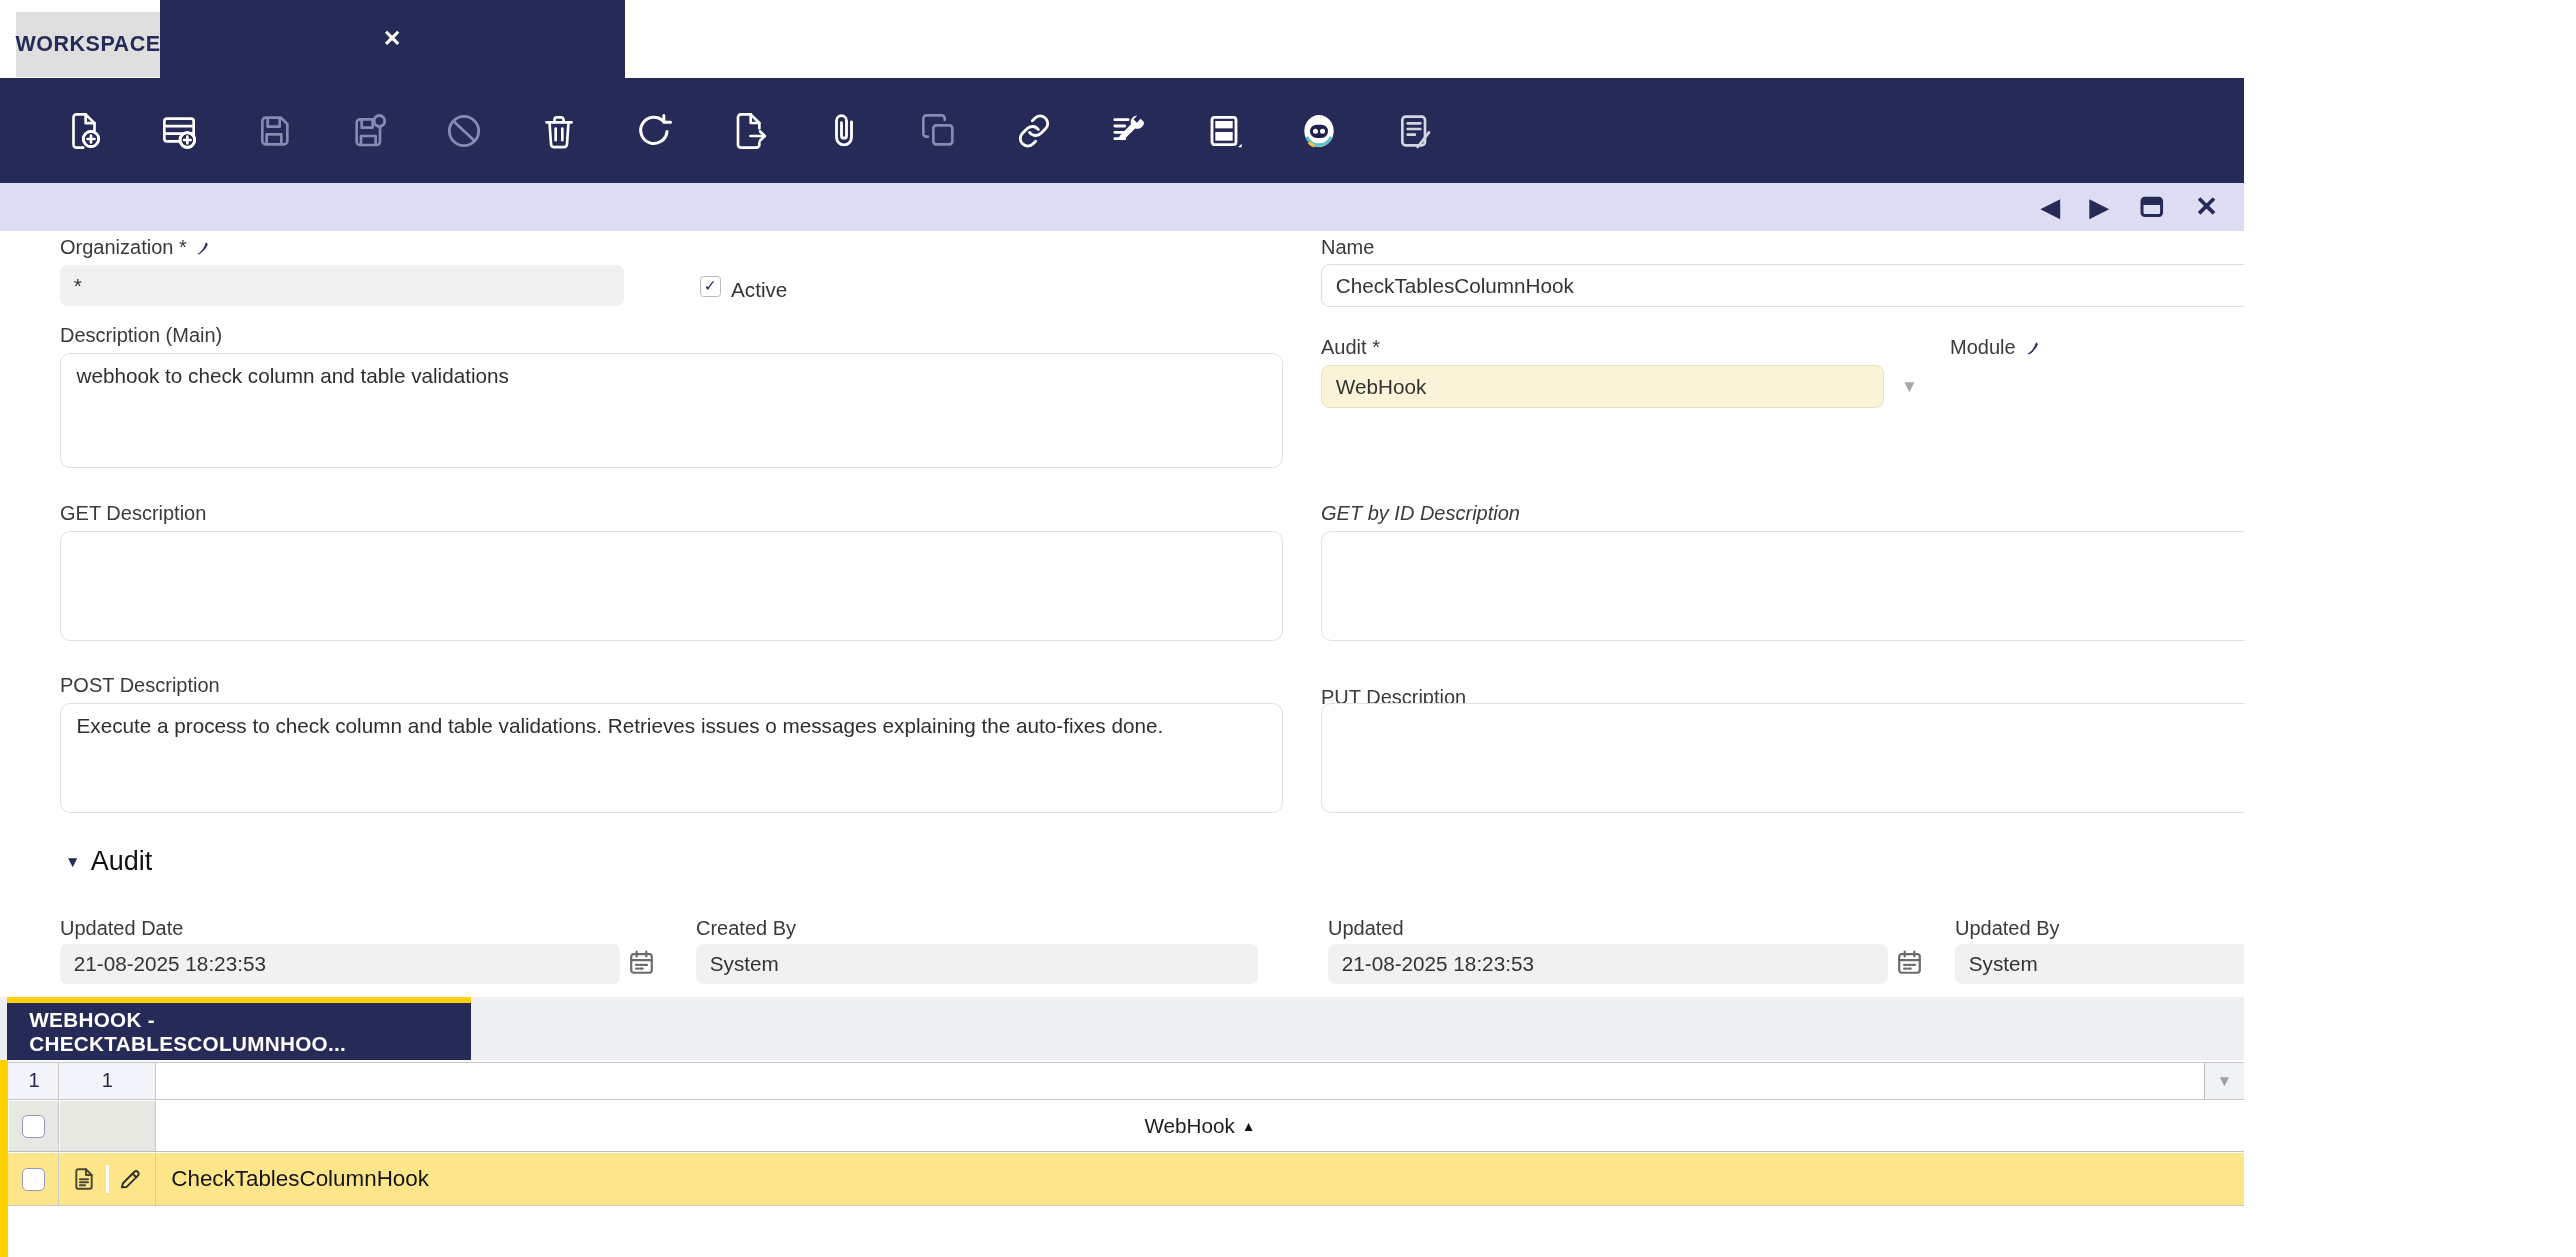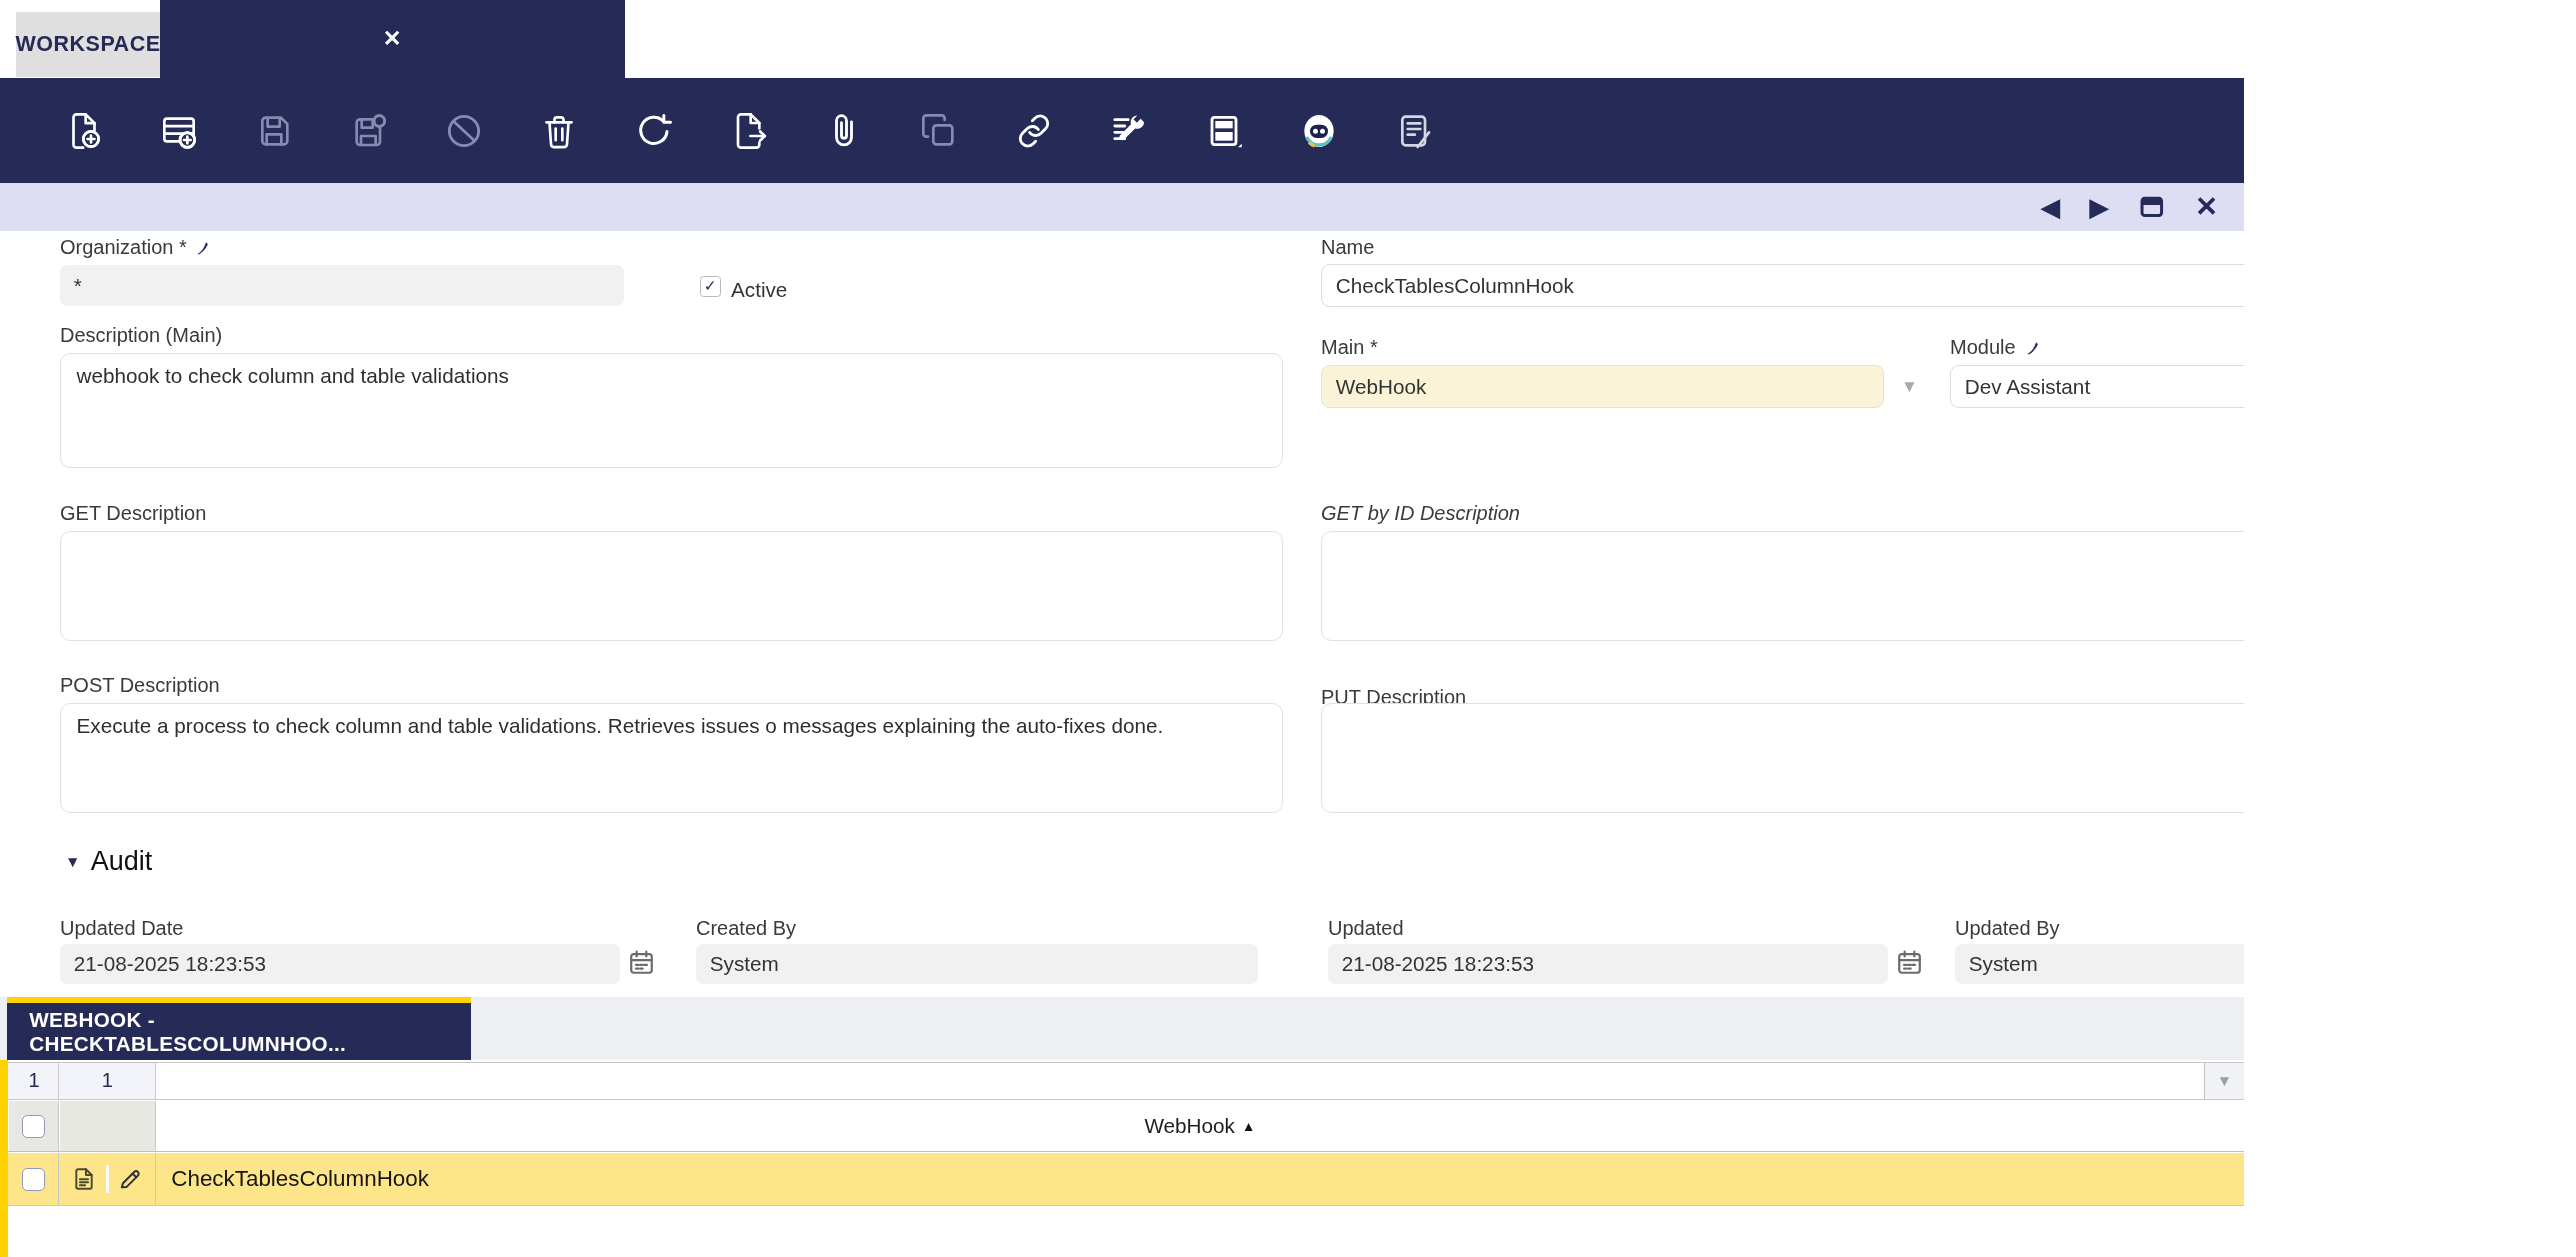--- a/index.html
+++ b/index.html
@@ -256,33 +256,32 @@
         <span>✓</span>
       </div>
     <div class="cbx-label lab-active">Active</div>
 
     <div class="flabel l-name">Name</div>
     <input class="finput wbox i-name" value="CheckTablesColumnHook" style="">
 
     <div class="flabel l-desc">Description (Main)</div>
     <textarea class="tarea t-desc" style="">webhook to check column and table validations</textarea>
 
-    <div class="flabel l-type">Main *</div>
+    <div class="flabel l-type">Audit *</div>
     <input class="finput i-type" value="WebHook" style="">
     <button class="drop a-type">▼</button>
 
     <div class="flabel l-module">
       <span>Module</span>
       <span class="penicon">
         <svg viewBox="0 0 24 24">
             <path d="M5 21 C10 18.5 14.5 13 17 4.5 L19.6 7.5 C16.5 14.5 11.5 19.5 6.8 21.8 Z" fill="#262A56"></path>
           </svg>
       </span>
     </div>
-    <input class="finput wbox i-module" value="Dev Assistant" style="">
     <button class="drop a-module">▼</button>
 
     <div class="flabel l-get">GET Description</div>
     <textarea class="tarea t-get" style=""></textarea>
 
     <div class="flabel l-getid">GET by ID Description</div>
     <textarea class="tarea t-getid" style=""></textarea>
 
     <div class="flabel l-post">POST Description</div>
     <textarea class="tarea t-post" style="">Execute a process to check column and table validations. Retrieves issues o messages explaining the auto-fixes done.</textarea>

